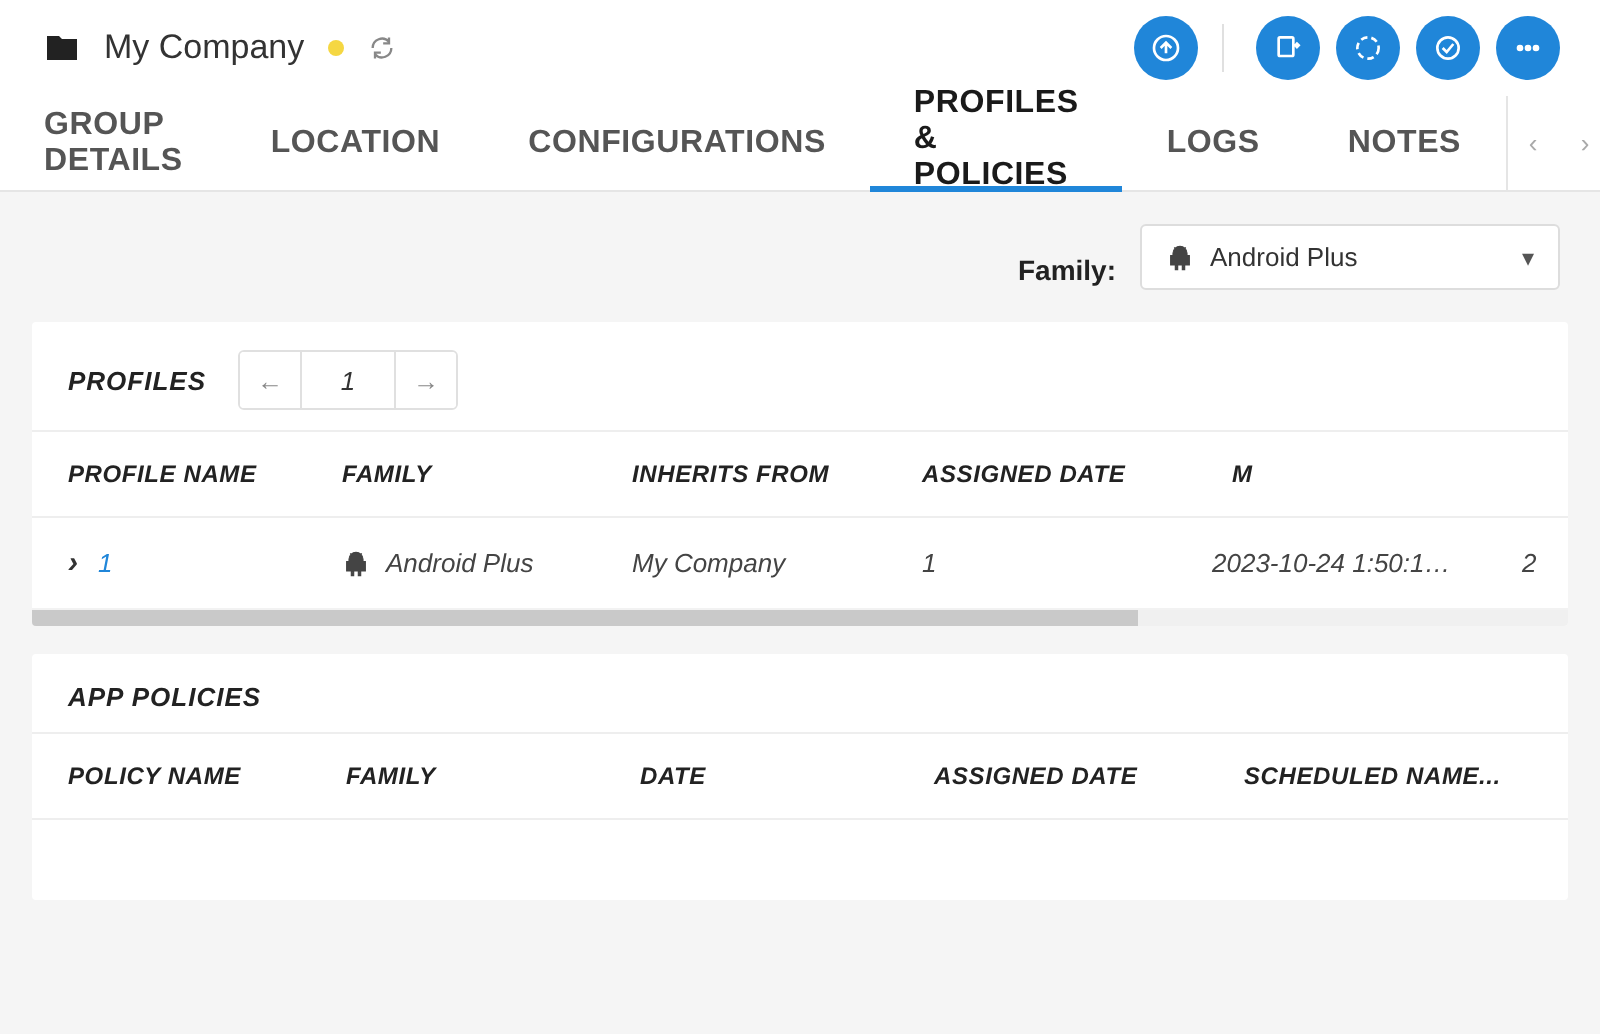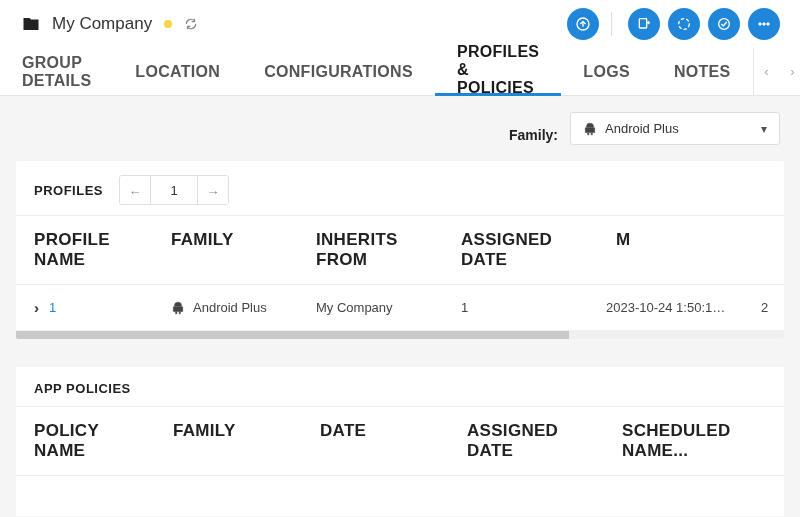--- a/index.html
+++ b/index.html
@@ -22,30 +22,30 @@
   .tab-arrow { width: 26px; display: flex; align-items: center; justify-content: center; cursor: pointer; color: #aaa; font-size: 13px; }
   
   .content { padding: 16px; }
   
   .family-row { display: flex; align-items: center; justify-content: flex-end; margin-bottom: 16px; padding-right: 4px; }
   .family-label { font-weight: 700; font-size: 14px; margin-right: 12px; color: #222; margin-top: 12px; }
   .family-select { background: #fff; border: 1px solid #ddd; border-radius: 3px; padding: 8px 12px; width: 210px; display: flex; align-items: center; cursor: pointer; }
   .family-select .chev { margin-left: auto; font-size: 12px; color: #555; }
   .android-icon { width: 14px; height: 14px; margin-right: 8px; fill: #444; }
   
-  .panel { background: #fff; border-radius: 2px; margin-bottom: 28px; overflow: hidden; }
+  .panel { background: #fff; border-radius: 2px; margin-bottom: 14px; overflow: hidden; font-style: italic; }
   .panel-header { display: flex; align-items: center; padding: 14px 18px 10px; }
   .panel-title { font-size: 13px; font-weight: 700; letter-spacing: 0.5px; color: #222; margin-right: 16px; }
   .pager { display: flex; border: 1px solid #e0e0e0; border-radius: 3px; overflow: hidden; }
   .pager-btn { width: 30px; height: 28px; display: flex; align-items: center; justify-content: center; cursor: pointer; color: #888; background: #fff; font-size: 13px; }
   .pager-num { width: 48px; height: 28px; display: flex; align-items: center; justify-content: center; border-left: 1px solid #e0e0e0; border-right: 1px solid #e0e0e0; font-size: 13px; }
   
   .table { width: 100%; }
   .thead { display: flex; border-top: 1px solid #eee; border-bottom: 1px solid #eee; background: #fff; }
-  .th { padding: 14px 10px; font-size: 17px; font-weight: 700; color: #222; letter-spacing: 0.3px; }
+  .th { padding: 14px 10px; font-size: 12px; font-weight: 700; color: #222; letter-spacing: 0.3px; }
   .tbody { }
   .tr { display: flex; align-items: center; border-bottom: 1px solid #f2f2f2; }
   .td { padding: 14px 10px; font-size: 13px; color: #444; display: flex; align-items: center; }
   
   .profiles .c1 { width: 145px; padding-left: 18px; }
   .profiles .c2 { width: 145px; }
   .profiles .c3 { width: 145px; }
   .profiles .c4 { width: 145px; }
   .profiles .c5 { width: 155px; }
   .profiles .c6 { width: 30px; }

